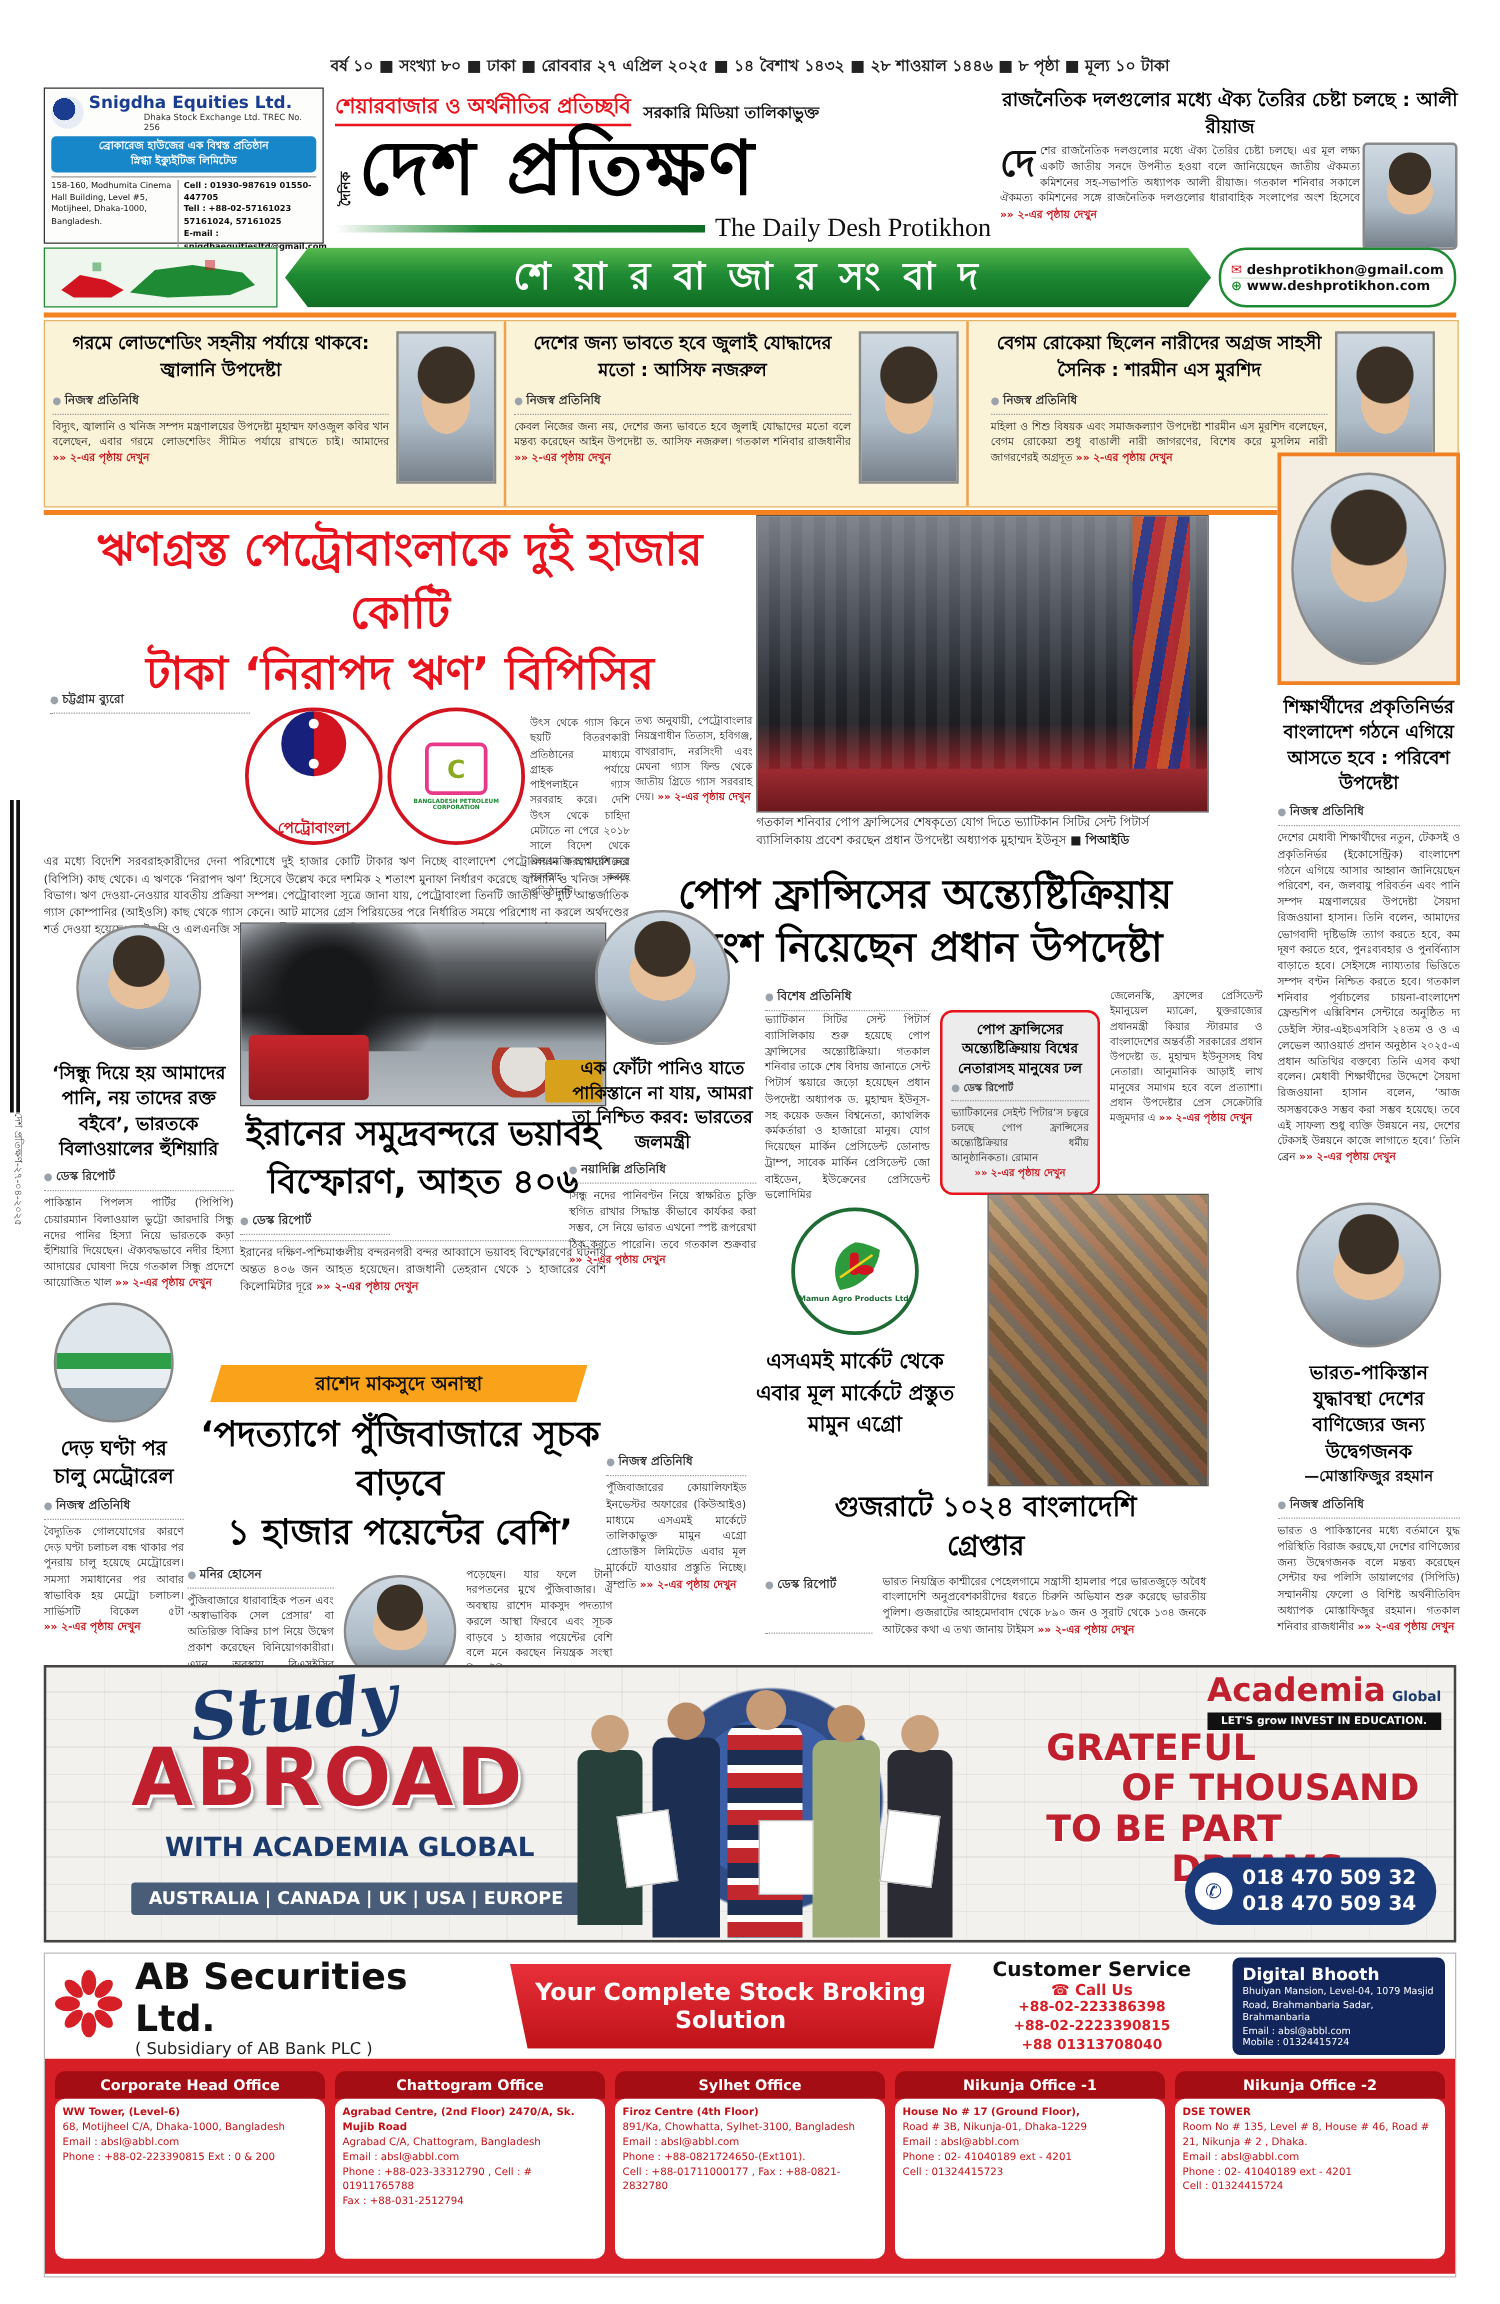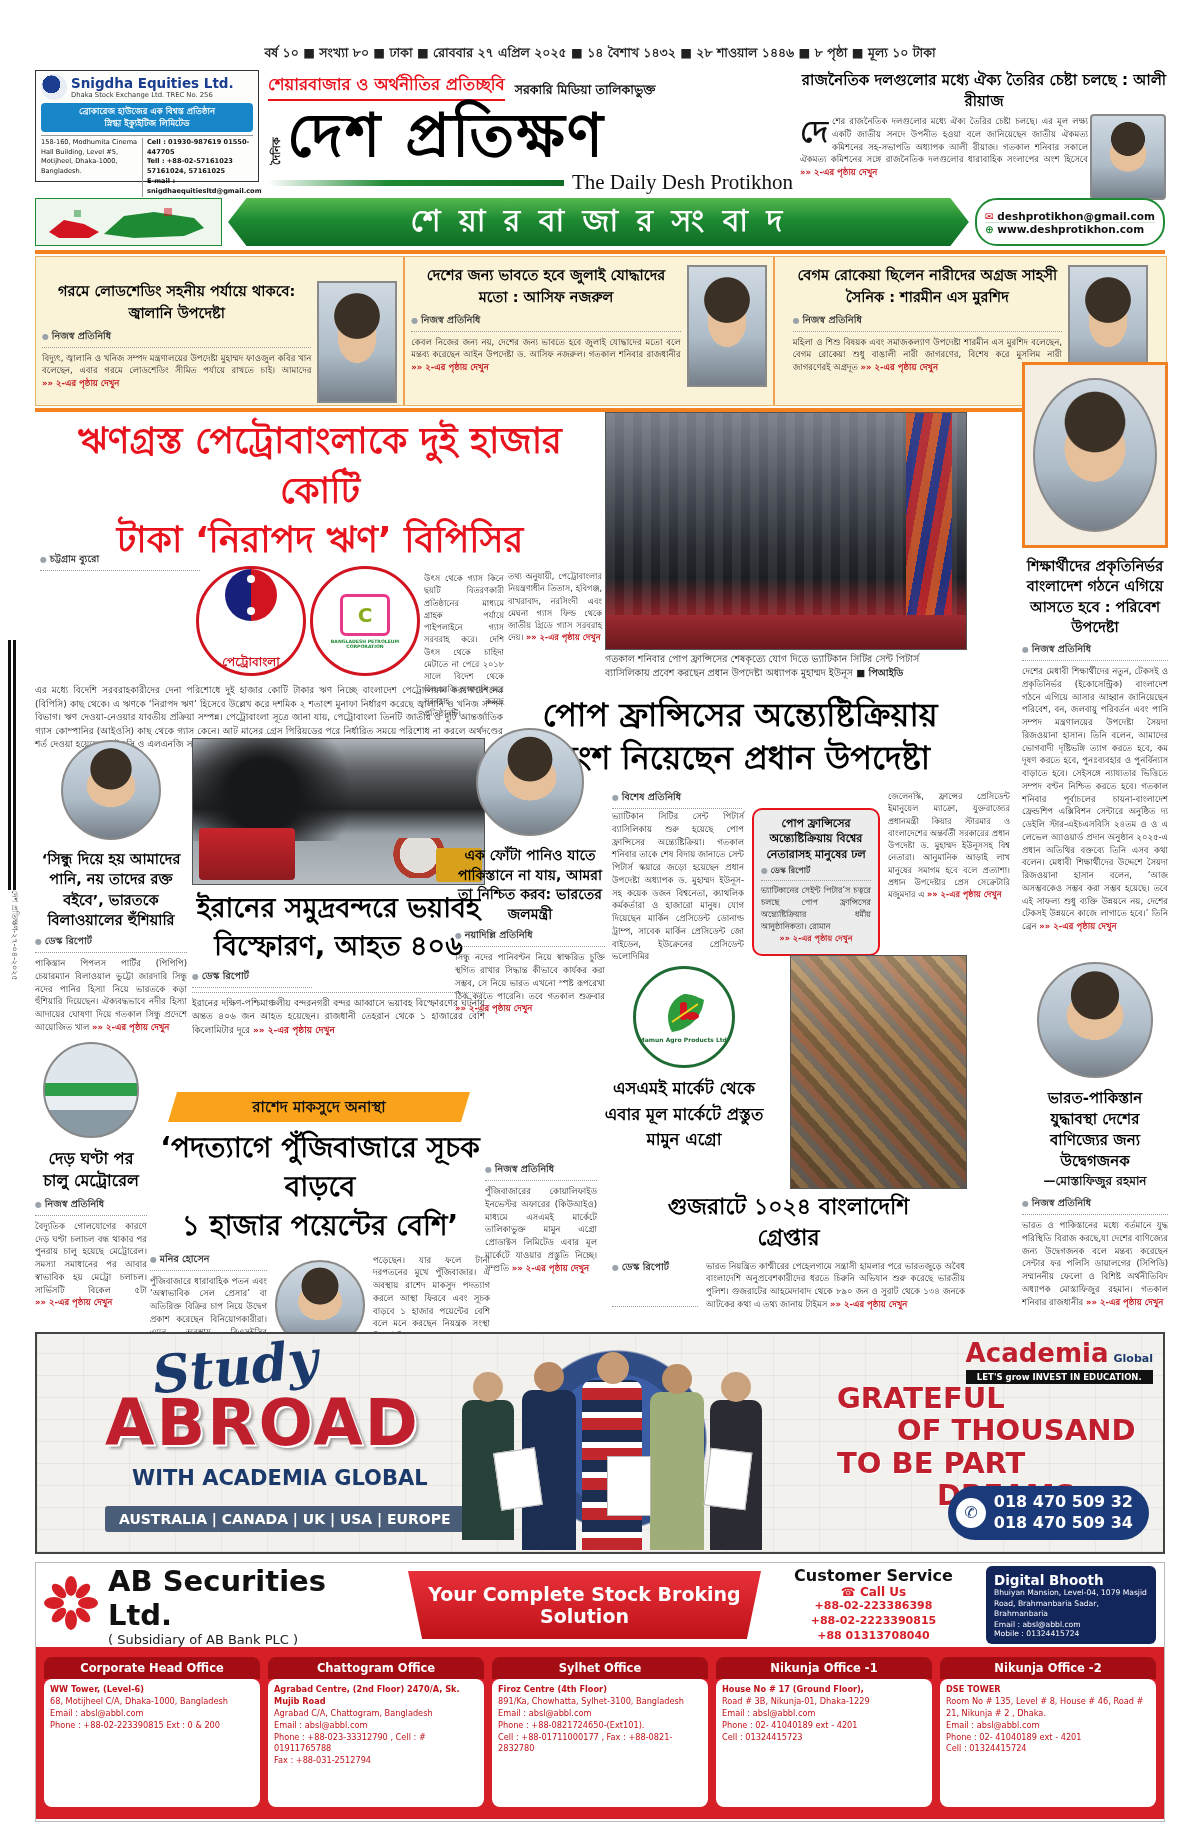--- a/index.html
+++ b/index.html
@@ -46,26 +46,26 @@
     border-radius:8px 8px 0 0;padding:4px 2px;}
   .navy{background:#13265c;color:#fff;}
 </style>
 </head>
 <body>
 
 <div class="page">
 
   <div class="abs c" style="left:0;top:44px;width:1200px;font-size:12.5px;font-weight:bold;color:#222;">বর্ষ ১০ ■ সংখ্যা ৮০ ■ ঢাকা ■ রোববার ২৭ এপ্রিল ২০২৫ ■ ১৪ বৈশাখ ১৪৩২ ■ ২৮ শাওয়াল ১৪৪৬ ■ ৮ পৃষ্ঠা ■ মূল্য ১০ টাকা</div>
 
-  <div class="abs" style="left:35px;top:70px;width:224px;height:112px;border:1px solid #333;background:#fdfdfb;padding:3px 5px;box-sizing:border-box;">
+  <div class="abs" style="left:35px;top:70px;width:224px;height:125px;border:1px solid #333;background:#fdfdfb;padding:3px 5px;box-sizing:border-box;">
     <div style="display:flex;align-items:center;gap:4px;">
       <span style="width:26px;height:26px;border-radius:50%;background:radial-gradient(circle at 40% 40%,#1a3d8f 40%,#e8ecf5 41%);display:inline-block;flex:0 0 26px;"></span>
       <div>
         <div style="color:#1a3d8f;font-weight:bold;font-size:13.5px;">Snigdha Equities Ltd.</div>
-        <div style="font-size:6.8px;color:#333;">Dhaka Stock Exchange Ltd. TREC No. 256</div>
+        <div style="font-size:6.8px;color:#333;margin-left:44px;">Dhaka Stock Exchange Ltd. TREC No. 256</div>
       </div>
     </div>
     <div style="background:#1787c9;color:#fff;font-size:8.5px;font-weight:bold;text-align:center;border-radius:4px;margin-top:3px;padding:2px 1px;line-height:1.45;">
       <div>ব্রোকারেজ হাউজের এক বিশ্বস্ত প্রতিষ্ঠান</div>
       <div>স্নিগ্ধা ইক্যুইটিজ লিমিটেড</div>
     </div>
     <div style="display:flex;gap:4px;margin-top:3px;border-top:1px solid #999;padding-top:2px;">
       <div style="width:50%;font-size:6.6px;line-height:1.5;">158-160, Modhumita Cinema Hall Building, Level #5, Motijheel, Dhaka-1000, Bangladesh.</div>
       <div style="width:50%;font-size:6.6px;line-height:1.5;font-weight:bold;border-left:1px solid #999;padding-left:4px;">
         <div>Cell : 01930-987619 01550-447705</div>
@@ -119,21 +119,21 @@
       <div style="font-size:10.5px;font-weight:bold;color:#111;white-space:nowrap;border-top:1px solid #cfe3cf;">
         <span style="color:#1e8a33;">⊕</span>
         <span>www.deshprotikhon.com</span>
       </div>
     </div>
   </div>
 
   <div class="abs orange-rule" style="left:35px;top:250px;width:1130px;"></div>
 
   <div class="abs teaser" style="left:35px;top:256px;width:1130px;height:148px;border:1px solid #e7b36a;display:flex;">
-    <div style="flex:1;display:flex;padding:24px 6px;gap:6px;border-right:2px solid #f0a050;justify-content:center;">
+    <div style="flex:1;display:flex;padding:8px 6px;gap:6px;border-right:2px solid #f0a050;justify-content:center;">
       <div style="flex:1;">
         <h3 class="hl c" style="font-size:14.5px;">গরমে লোডশেডিং সহনীয় পর্যায়ে থাকবে: জ্বালানি উপদেষ্টা</h3>
         <div class="byline" style="margin-top:4px;">নিজস্ব প্রতিনিধি</div>
         <p class="bt-s j"><span>বিদ্যুৎ, জ্বালানি ও খনিজ সম্পদ মন্ত্রণালয়ের উপদেষ্টা মুহাম্মদ ফাওজুল কবির খান বলেছেন, এবার গরমে লোডশেডিং সীমিত পর্যায়ে রাখতে চাই। আমাদের</span> <span class="jump">»» ২-এর পৃষ্ঠায় দেখুন</span></p>
       </div>
       <div class="photo-frame portrait" style="flex:0 0 76px;height:118px;border-radius:0;"></div>
     </div>
     <div style="flex:1;display:flex;padding:8px 6px;gap:6px;border-right:2px solid #f0a050;">
       <div style="flex:1;">
         <h3 class="hl c" style="font-size:14.5px;">দেশের জন্য ভাবতে হবে জুলাই যোদ্ধাদের মতো : আসিফ নজরুল</h3>

